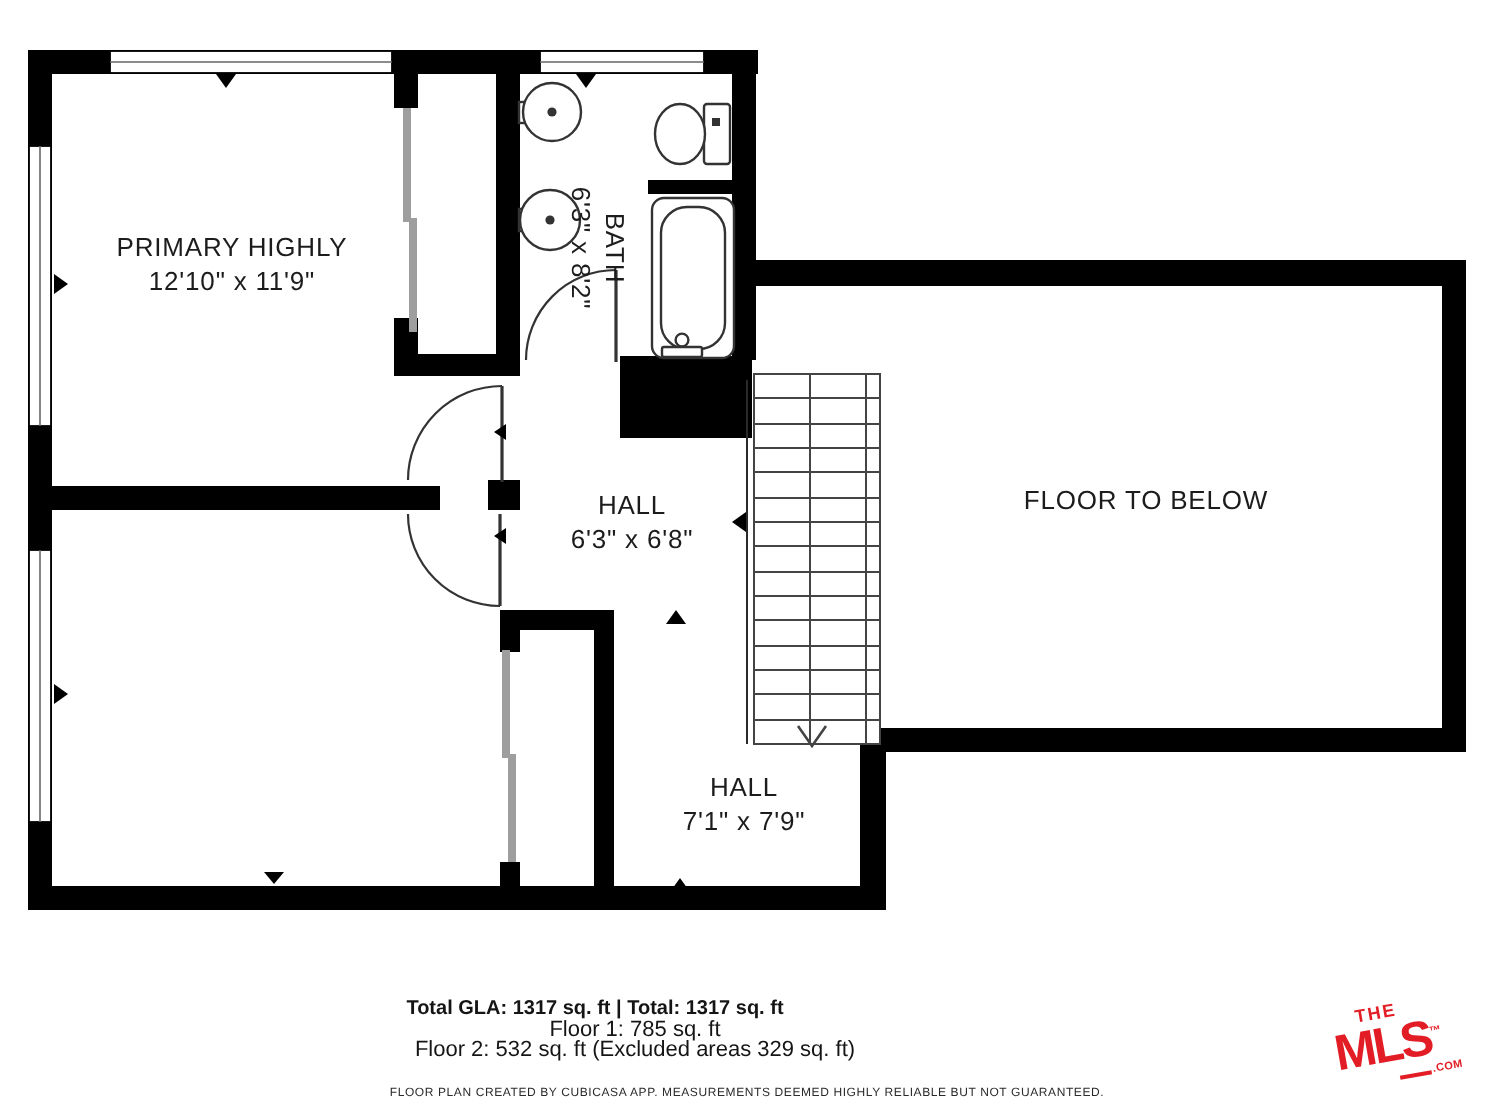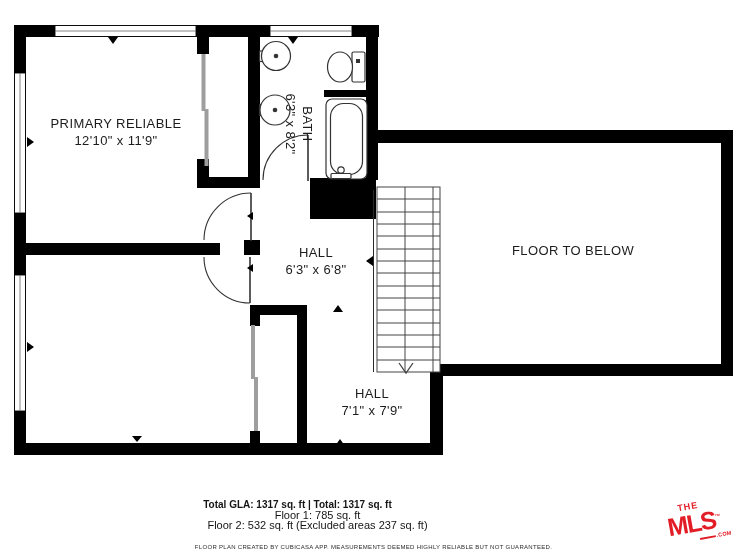--- a/index.html
+++ b/index.html
@@ -149,21 +149,21 @@
       <polygon points="373,256 373,266 366,261"></polygon>
       <polygon points="288,37 298,37 293,44"></polygon>
       <polygon points="437,407 437,417 430,412"></polygon>
       <polygon points="335,446 345,446 340,439"></polygon>
       <polygon points="253,212 253,220 247,216"></polygon>
       <polygon points="253,264 253,272 247,268"></polygon>
     </g>
   </svg>
 
   <div class="room-label" style="left:116px;top:132px">
-    <div class="rname">PRIMARY RELIABLE</div>
+    <div class="rname">PRIMARY HIGHLY</div>
     <div class="rdims">12'10" x 11'9"</div>
   </div>
 
   <div class="room-label rot" style="left:299px;top:124px">
     <div class="rname">BATH</div>
     <div class="rdims">6'3" x 8'2"</div>
   </div>
 
   <div class="room-label" style="left:316px;top:261px">
     <div class="rname">HALL</div>
@@ -176,21 +176,21 @@
     <div class="rdims">7'1" x 7'9"</div>
   </div>
 
   <div class="room-label" style="left:573px;top:250px">
     <div class="rname">FLOOR TO BELOW</div>
   </div>
 
   <div id="area-summary">
     <div id="summary-total">Total GLA: 1317 sq. ft | Total: 1317 sq. ft</div>
     <div class="summary-line">Floor 1: 785 sq. ft</div>
-    <div class="summary-line">Floor 2: 532 sq. ft (Excluded areas 237 sq. ft)</div>
+    <div class="summary-line">Floor 2: 532 sq. ft (Excluded areas 329 sq. ft)</div>
   </div>
 
   <div id="disclaimer">FLOOR PLAN CREATED BY CUBICASA APP. MEASUREMENTS DEEMED HIGHLY RELIABLE BUT NOT GUARANTEED.</div>
 
   <div id="mls-logo" style="color: rgb(226, 29, 37);">
     <div class="logo-the">THE</div>
     <div class="logo-mls"><span>MLS</span><span class="logo-tm">™</span></div>
     <div class="logo-bottom">
       <span class="logo-line"></span>
       <span class="logo-com">.COM</span>

